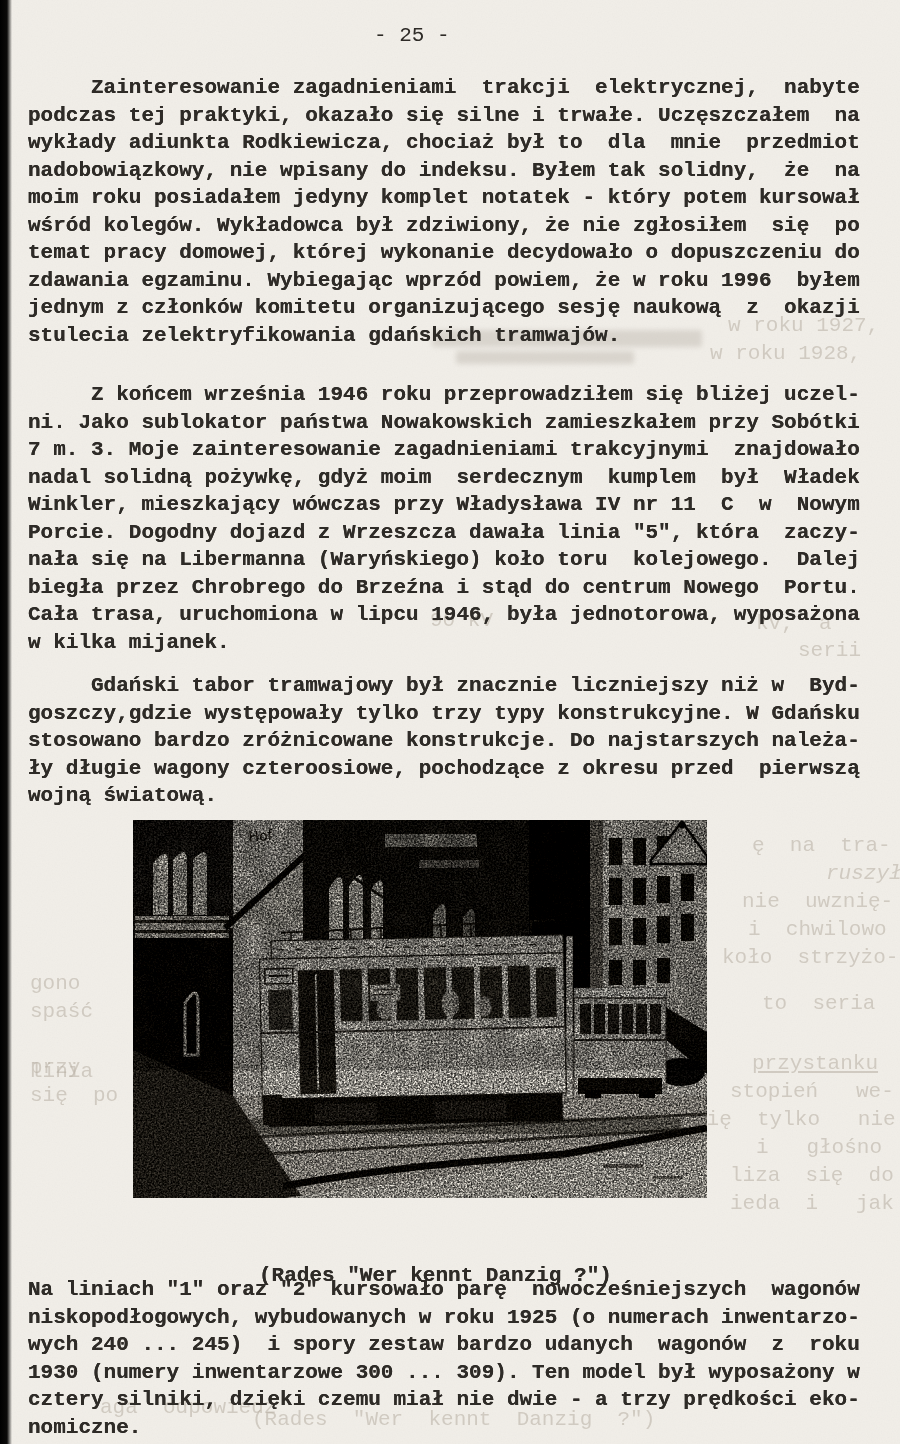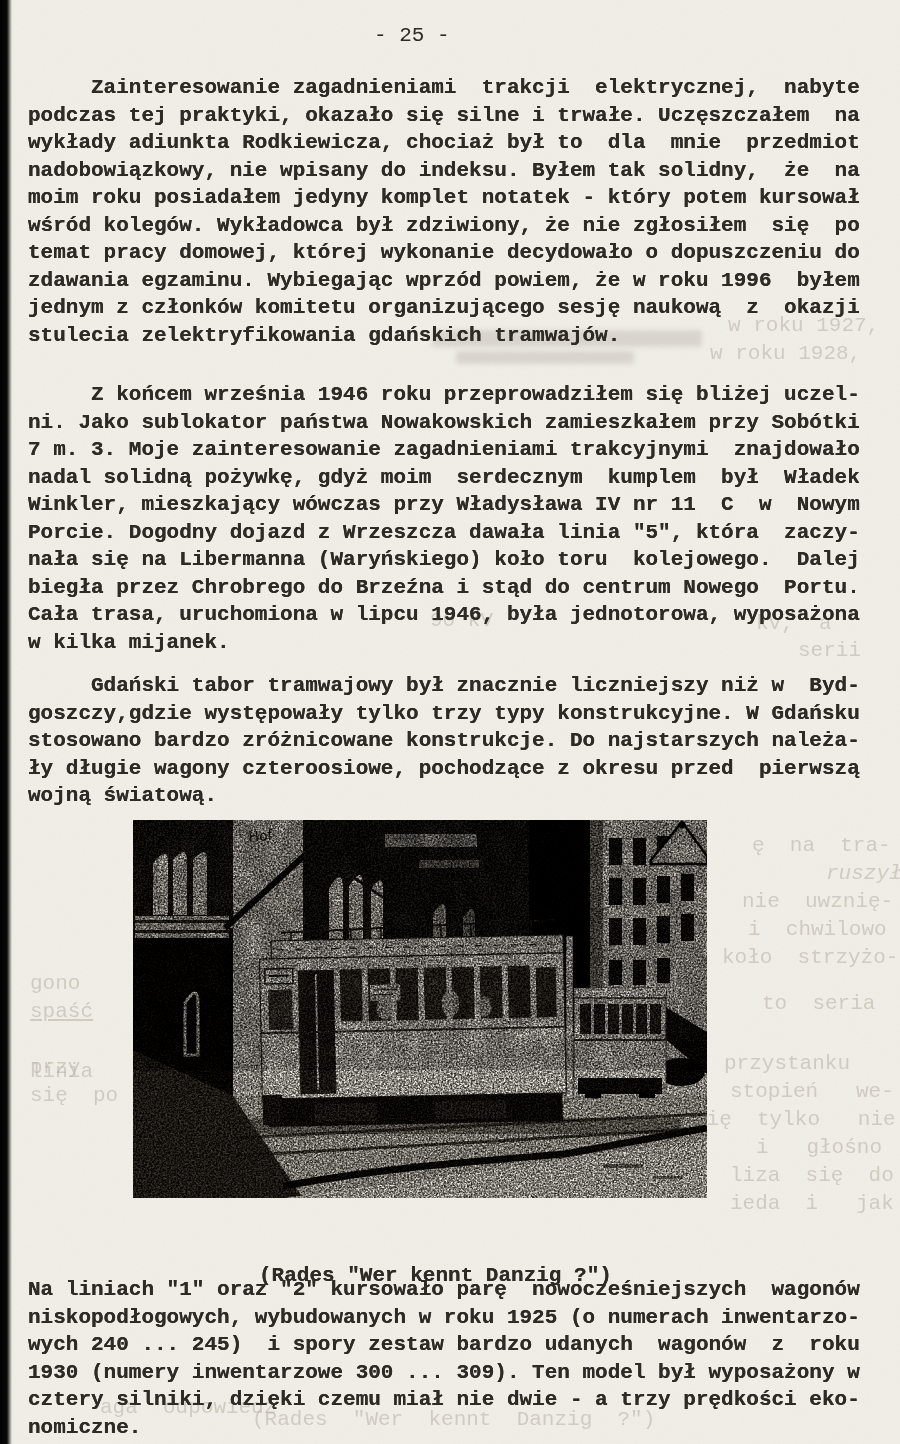--- a/index.html
+++ b/index.html
@@ -53,28 +53,28 @@
       <span style="left: 710px; top: 340px;">w roku 1928,</span>
       <span style="left: 430px; top: 607px;">90 kV</span>
       <span style="left: 756px; top: 610px;">kV,  a</span>
       <span style="left: 798px; top: 637px;">serii</span>
       <span style="left: 752px; top: 832px;">ę  na  tra-</span>
       <span style="left: 826px; top: 860px; font-style: italic;">ruszyła</span>
       <span style="left: 742px; top: 888px;">nie  uwznię-</span>
       <span style="left: 748px; top: 916px;">i  chwilowo</span>
       <span style="left: 722px; top: 944px;">koło  strzyżo-</span>
       <span style="left: 762px; top: 990px;">to  seria</span>
-      <span style="left: 724px; top: 1050px;">przystanku</span>
+      <span style="left: 752px; top: 1050px; text-decoration: underline;">przystanku</span>
       <span style="left: 730px; top: 1078px;">stopień   we-</span>
       <span style="left: 694px; top: 1106px;">się  tylko   nie</span>
       <span style="left: 756px; top: 1134px;">i   głośno</span>
       <span style="left: 730px; top: 1162px;">liza  się  do</span>
       <span style="left: 730px; top: 1190px;">ieda  i   jak</span>
       <span style="left: 30px; top: 970px;">gono</span>
-      <span style="left: 30px; top: 998px; text-decoration: underline;">spaść</span>
+      <span style="left: 30px; top: 998px;">spaść</span>
       <span style="left: 30px; top: 1026px; margin-top: 32px;">linia</span>
       <span style="left: 30px; top: 1054px;">przy</span>
       <span style="left: 30px; top: 1082px;">się  po</span>
       <span style="left: 100px; top: 1394px;">aga  odpowiedz</span>
       <span style="left: 252px; top: 1406px;">(Rades  "Wer  kennt  Danzig  ?")</span>
     </div>
   <div class="smudge smudge-a"></div>
   <div class="smudge smudge-b"></div>
 
   <div class="page-number tw">- 25 -</div>

